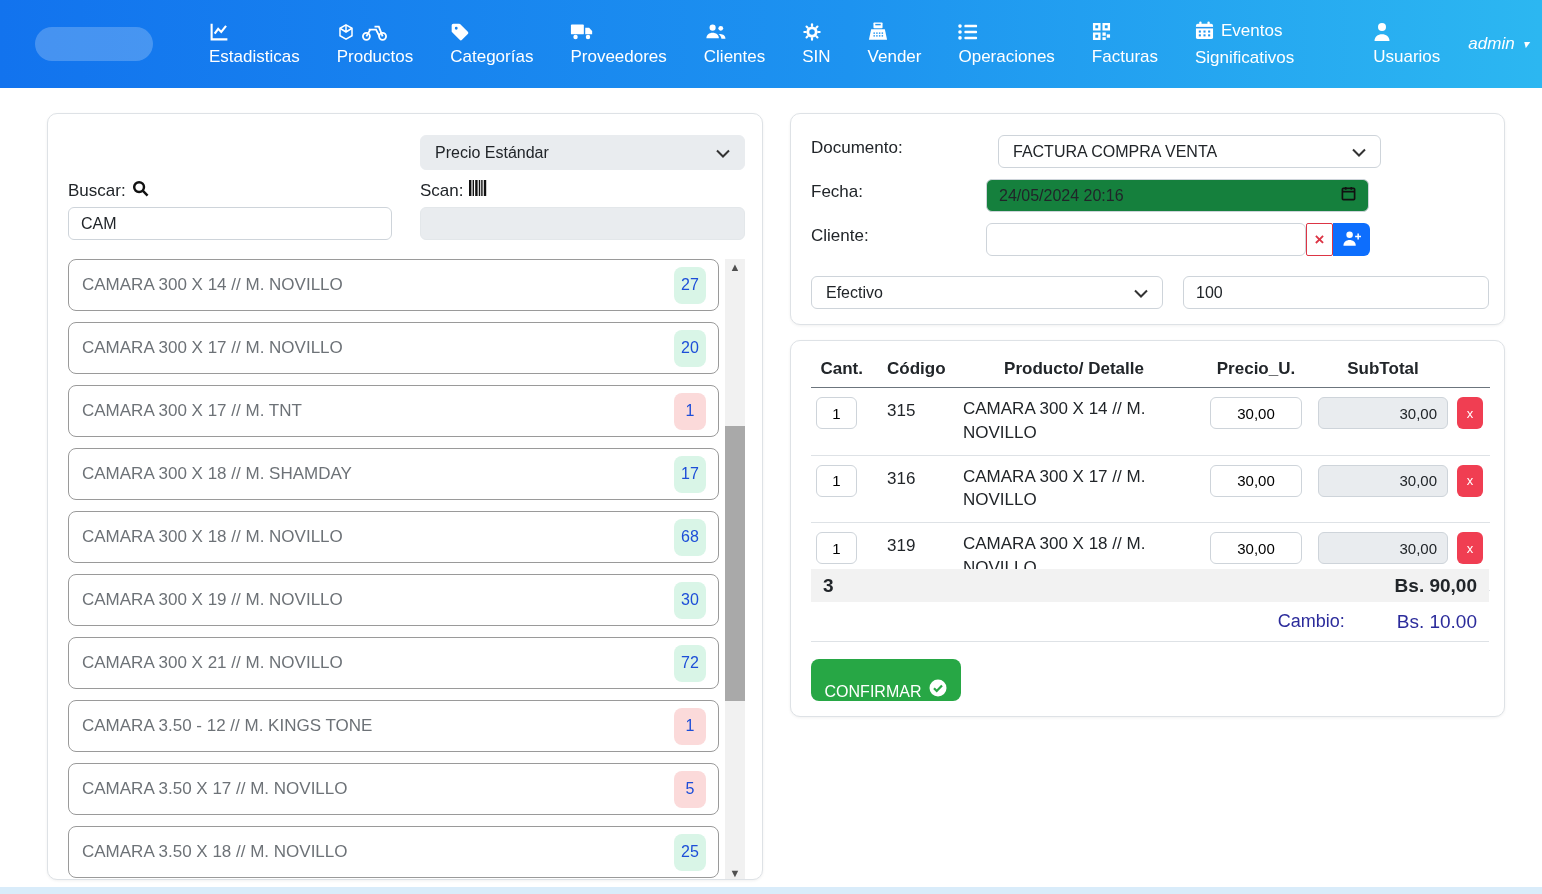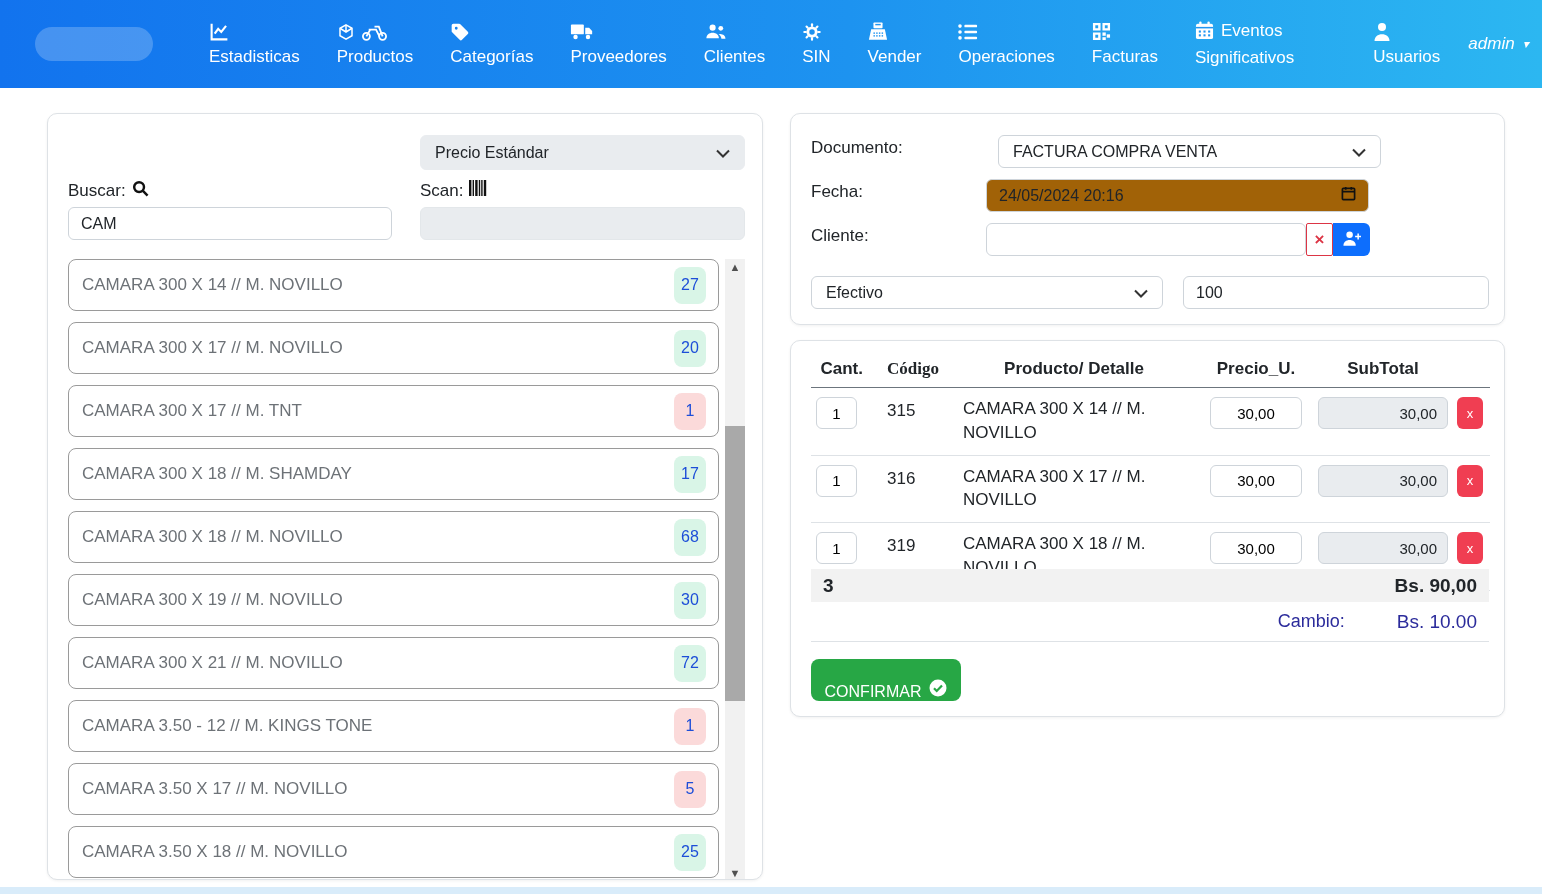--- a/index.html
+++ b/index.html
@@ -103,21 +103,21 @@
     background:#a9a9a9;
   }
   
   .sale-label { position:absolute; font-size:17px; color:#212529; }
   .doc-label    { left:20px; top:24px; }
   .fecha-label  { left:20px; top:68px; }
   .client-label { left:20px; top:112px; }
   .doc-select   { position:absolute; left:195px; top:21px;  width:383px; height:33px;margin-left:12px; }
   .date-input   {
     position:absolute; left:195px; top:65px; width:383px; height:33px;
-    border:1px solid #ced4da; border-radius:6px; background:#a16207;
+    border:1px solid #ced4da; border-radius:6px; background:#15803d;
     display:flex; align-items:center; justify-content:space-between;
     padding:0 12px; font-size:16px; cursor:text;
   }
   .client-input { left:195px; top:109px; width:320px; height:33px; }
   .clear-client-btn {
     position:absolute; left:515px; top:109px; width:27px; height:33px;
     background:#fff; border:1px solid #dc3545; color:#dc3545;
     font-size:17px; font-weight:bold; border-radius:2px;
     display:flex; align-items:center; justify-content:center; cursor:pointer;
   }
@@ -135,21 +135,21 @@
     padding:18px 16px 0 20px;
   }
   .cart-row {
     display:grid;
     grid-template-columns: 52px 78px 250px 106px 140px 33px;
     column-gap:4px; align-items:start;
   }
   .cart-head { border-bottom:1px solid #6c757d; padding-bottom:8px; }
   .cart-head .hc { font-size:17px; font-weight:bold; color:#212529; }
   .hc-qty { text-align:right; }
-  .hc-code { padding-left:20px;font-family:Liberation Serif, serif; }
+  .hc-code { padding-left:20px; }
   .hc-product { text-align:center; }
   .hc-price { text-align:center; }
   .hc-subtotal { text-align:center; }
   .cart-body-row { padding:9px 0 10px 0; border-bottom:1px solid #dee2e6; }
   .qty-input {
     width:41px; height:32px; border:1px solid #ced4da; border-radius:6px;
     text-align:center; font-size:15px; margin-left:5px;
     font-family:"Liberation Sans", sans-serif; outline:none;
   }
   .code-cell { font-size:17px; color:#212529; padding-left:20px; padding-top:4px; }

